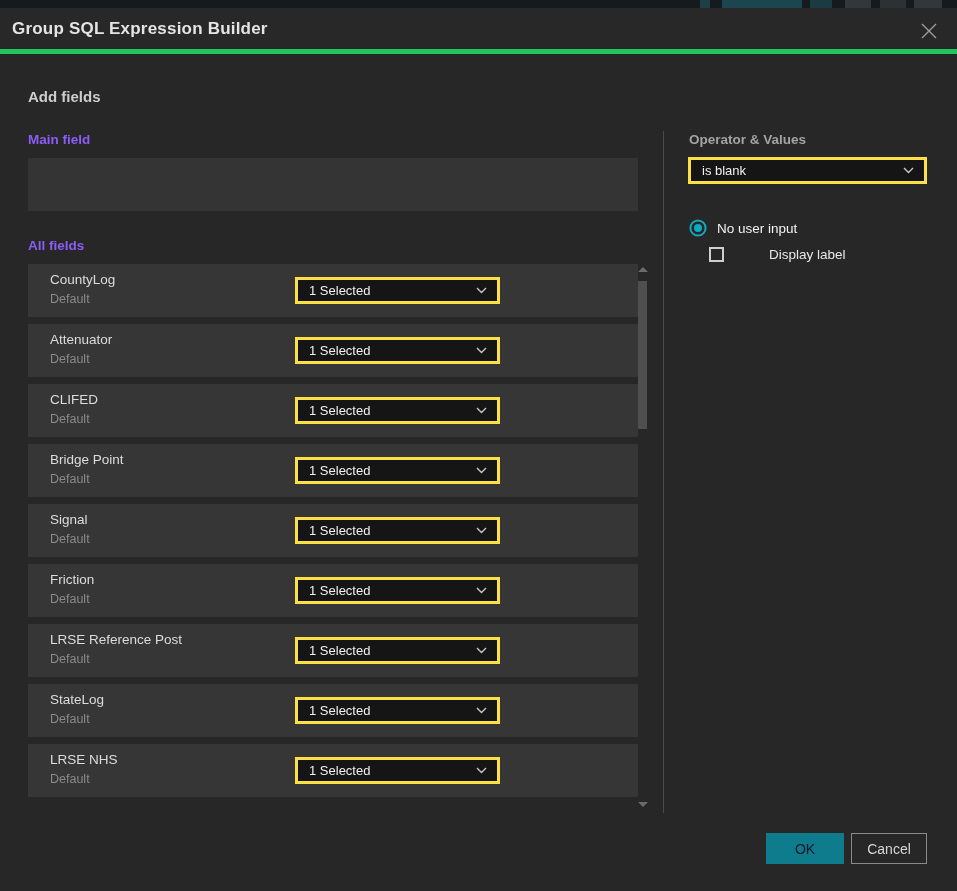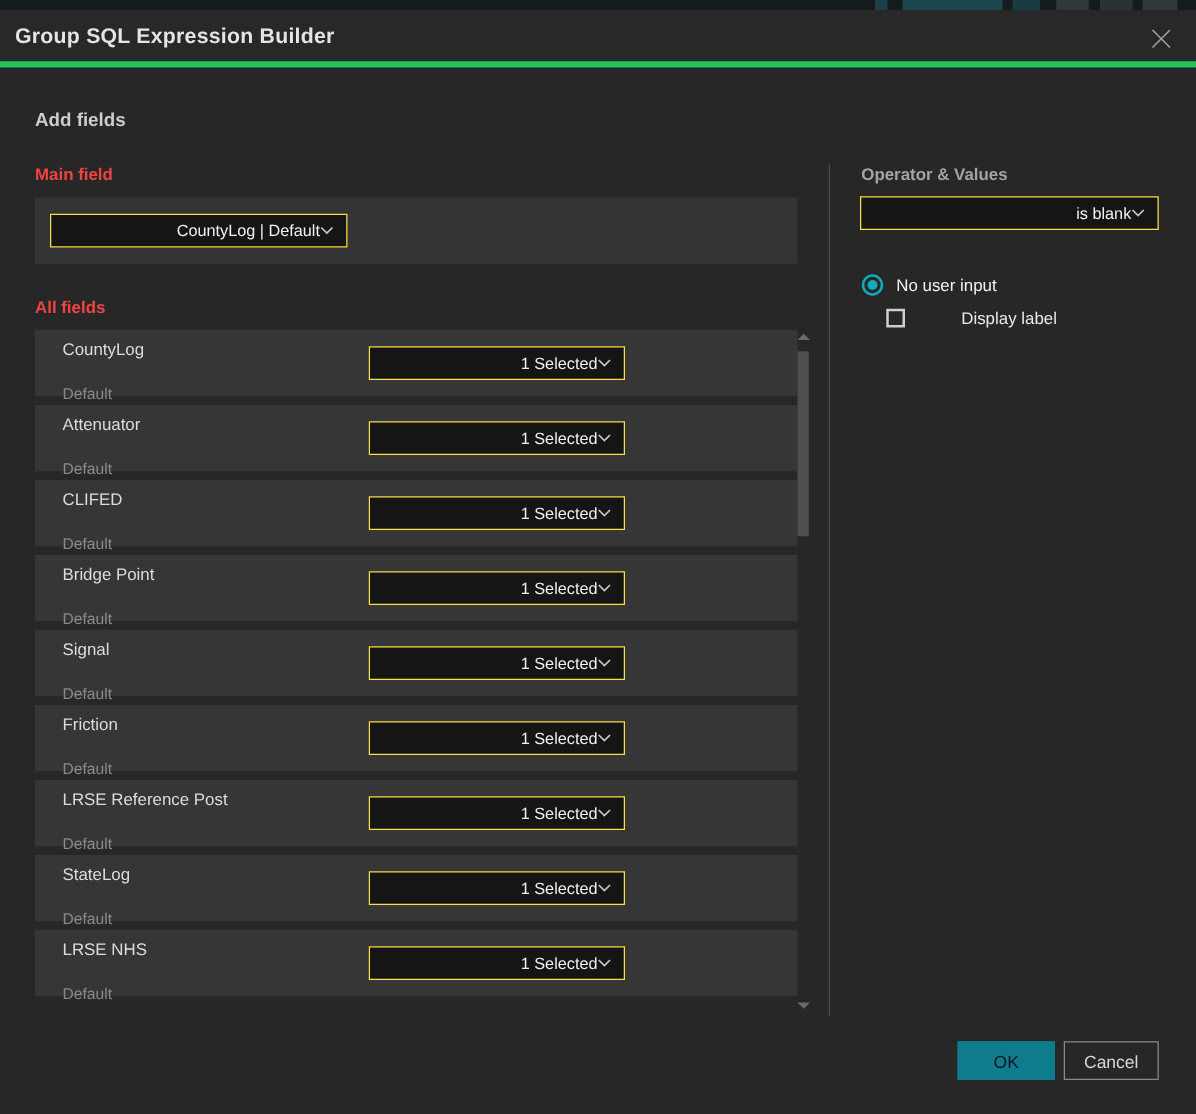--- a/index.html
+++ b/index.html
@@ -29,47 +29,47 @@
   }
   .close-btn {
     position: absolute; right: 14px; top: 9px; width: 28px; height: 28px;
     display: flex; align-items: center; justify-content: center; cursor: pointer;
   }
 
   .section-heading {
     position: absolute; left: 28px; font-size: 15px; font-weight: bold; color: #cdcdcd;
   }
   .group-label {
-    position: absolute; left: 28px; font-size: 13.5px; font-weight: bold; color: #ef4444;
+    position: absolute; left: 28px; font-size: 13.5px; font-weight: bold; color: #8b5cf6;
   }
 
   .panel {
     position: absolute; left: 28px; width: 610px; background: #343434;
   }
 
   .dd {
     position: absolute; height: 27px; background: #151515;
     display: flex; align-items: center; color: #f0f0f0; font-size: 13px;
-    cursor: pointer; border: 1px solid #fde047; text-align: right;
+    cursor: pointer; border: 3px solid #fde047;
   }
   .dd .dd-text { flex: 1 1 auto; padding-left: 11px; white-space: nowrap; overflow: hidden; }
   .dd .chev { flex: 0 0 auto; margin-right: 10px; display: flex; align-items: center; }
   .dd .cal { flex: 0 0 auto; margin-left: 9px; margin-right: 8px; display: flex; align-items: center; }
   .dd.with-icon .dd-text { padding-left: 0; }
 
   
   .rows { position: absolute; left: 28px; top: 256px; width: 692px; }
   .field-row {
     position: relative; width: 610px; height: 53px; background: #363636; margin-bottom: 7px;
   }
   .field-row .fname {
     position: absolute; left: 22px; top: 8px; font-size: 13.5px; color: #dcdcdc;
   }
   .field-row .fsub {
-    position: absolute; left: 22px; top: 44px; font-size: 12.5px; color: #8a8a8a;
+    position: absolute; left: 22px; top: 28px; font-size: 12.5px; color: #8a8a8a;
   }
   .field-row .dd { left: 267px; top: 13px; width: 205px; }
 
   
   .scrollbar {
     position: absolute; left: 637px; top: 254px; width: 12px; height: 548px;
   }
   .scroll-arrow { position: absolute; left: 1px; width: 0; height: 0; cursor: pointer; }
   .scroll-arrow.up {
     top: 5px; border-left: 5px solid transparent; border-right: 5px solid transparent;
@@ -128,28 +128,20 @@
         <svg width="18" height="18" viewBox="0 0 18 18">
           <path d="M2 2 L16 16 M16 2 L2 16" stroke="#9d9d9d" stroke-width="1.4" fill="none"></path>
         </svg>
       </span>
     </div>
 
     <div class="section-heading" style="top:80px;">Add fields</div>
 
     <div class="group-label" style="top:124px;">Main field</div>
     <div class="panel" style="top:150px; height:53px;">
-      <div class="dd" style="left:12px; top:13px; width:238px;">
-        <span class="dd-text">CountyLog | Default</span>
-        <span class="chev">
-          <svg width="11" height="7" viewBox="0 0 11 7">
-              <path d="M1 1 L5.5 5.5 L10 1" stroke="#c8c8c8" stroke-width="1.4" fill="none"></path>
-            </svg>
-        </span>
-      </div>
     </div>
 
     <div class="group-label" style="top:230px;">All fields</div>
     <div class="rows" id="rows-container">
   <div class="field-row">
     <span class="fname">CountyLog</span>
     <span class="fsub">Default</span>
     <div class="dd">
       <span class="dd-text">1 Selected</span>
       <span class="chev">

